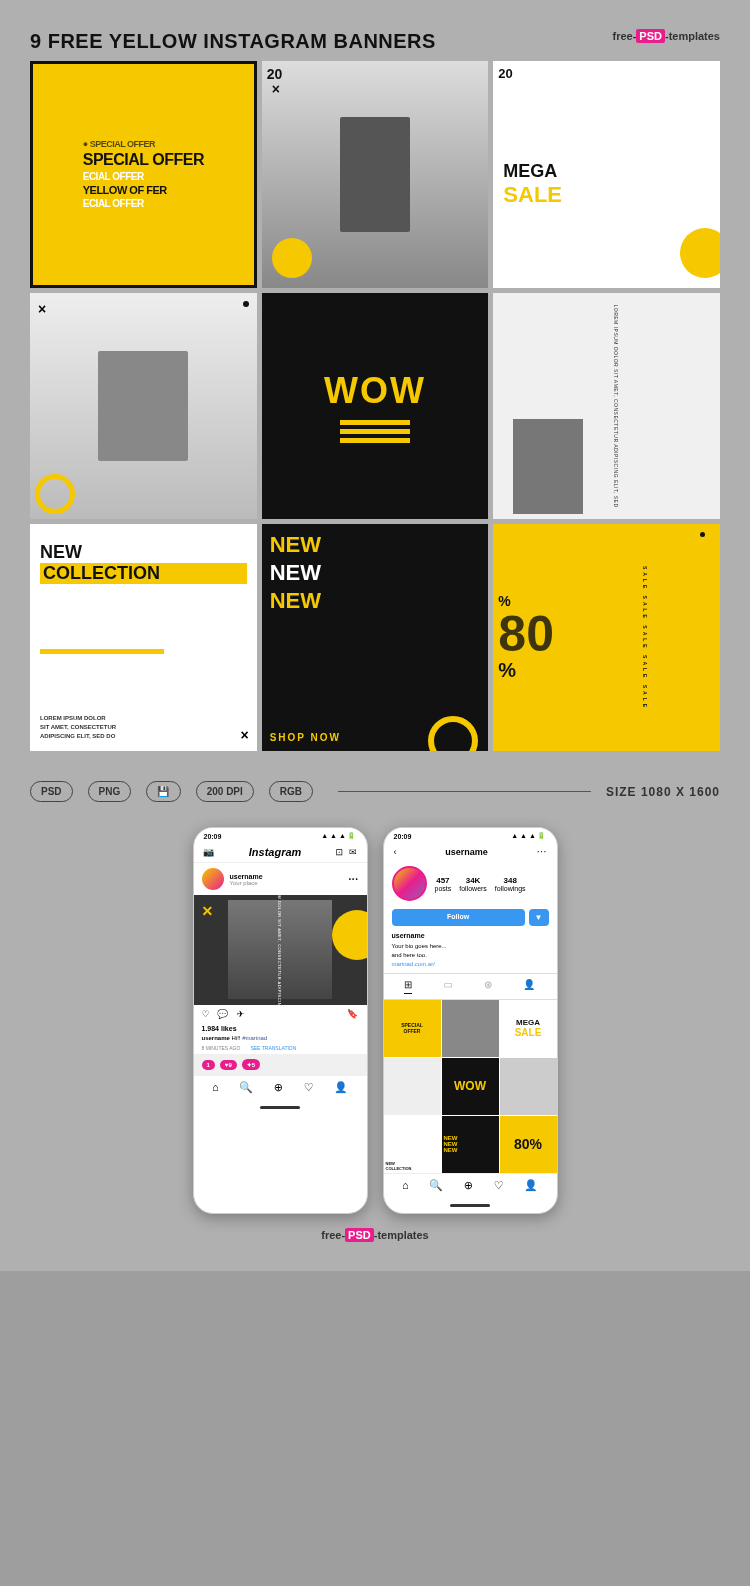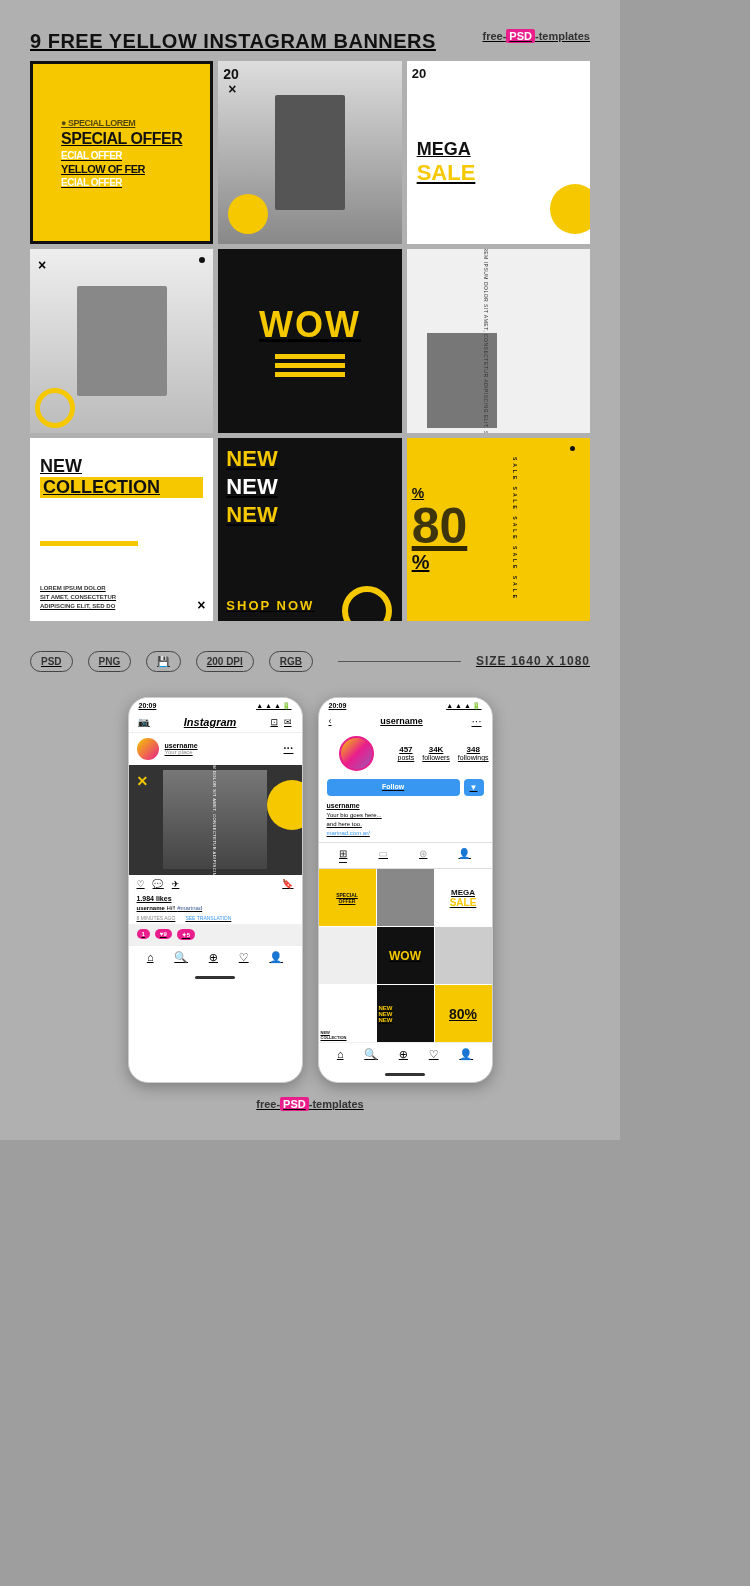--- a/index.html
+++ b/index.html
@@ -5,23 +5,22 @@
     * { box-sizing: border-box; margin: 0; padding: 0; }
     body {
       background: #9e9e9e;
       font-family: Arial, Helvetica, sans-serif;
       width: 750px;
       min-height: 1586px;
     }
 
     .page-wrapper {
       background: #b0b0b0;
-      width: 620px;
+      width: 750px;
       padding: 30px 30px 20px 30px;
-      text-decoration: underline;
     }
 
     
     .header {
       display: flex;
       justify-content: space-between;
       align-items: flex-start;
       margin-bottom: 8px;
     }
     .header-left h1 {
@@ -326,21 +325,21 @@
     }
     .banner-8 .new-line {
       font-size: 22px;
       font-weight: 900;
       color: #f5c800;
     }
     .banner-8 .new-line.white-text {
       color: white;
     }
     .banner-8 .shop-now {
-      font-size: 13px;
+      font-size: 10px;
       font-weight: 700;
       color: #f5c800;
       letter-spacing: 2px;
     }
     .banner-8 .yellow-arc {
       position: absolute;
       bottom: -15px;
       right: 10px;
       width: 50px;
       height: 50px;
@@ -616,22 +615,22 @@
       font-size: 9px;
       font-weight: 700;
     }
     .phone2-header .more {
       font-size: 10px;
     }
 
     .phone2-profile {
       display: flex;
       align-items: center;
-      padding: 5px 20px;
-      gap: 24px;
+      padding: 5px 8px;
+      gap: 8px;
     }
     .profile-avatar {
       width: 35px;
       height: 35px;
       border-radius: 50%;
       background: linear-gradient(135deg, #f5c800, #e91e8c, #9b59b6);
       flex-shrink: 0;
       border: 2px solid #e91e8c;
     }
     .profile-stats {
@@ -834,21 +833,21 @@
     </div>
     <div class="header-logo">
       free-<span class="psd">PSD</span>-templates
     </div>
   </div>
 
   <div class="banner-grid">
 
     <div class="banner-cell banner-1">
       <div class="offer-text">
-        <div class="offer-line" style="font-size:9px; color:#111; opacity:0.7;">● SPECIAL LOREM</div>
+        <div class="offer-line" style="font-size:9px; color:#111; opacity:0.7;">● SPECIAL OFFER</div>
         <div class="offer-line" style="font-size:16px;">SPECIAL OFFER</div>
         <div class="offer-line white" style="font-size:10px;">ECIAL OFFER</div>
         <div class="offer-line" style="font-size:11px;">YELLOW OF FER</div>
         <div class="offer-line white" style="font-size:10px;">ECIAL OFFER</div>
       </div>
     </div>
 
     <div class="banner-cell banner-2">
       <div class="num-20">20</div>
       <div class="x-mark">×</div>
@@ -922,21 +921,21 @@
 
   </div>
 
   <div class="format-section">
     <div class="format-badge psd-badge">PSD</div>
     <div class="format-badge">PNG</div>
     <div class="format-badge">💾</div>
     <div class="format-badge">200 DPI</div>
     <div class="format-badge">RGB</div>
     <div class="divider-line"></div>
-    <div class="size-text">SIZE 1640 X 1080</div>
+    <div class="size-text">SIZE 1080 X 1600</div>
   </div>
 
   <div class="phones-section">
 
     <div class="phone-mockup">
 
       <div class="phone-status-bar">
         <span>20:09</span>
         <span>▲ ▲ ▲ 🔋</span>
       </div>

